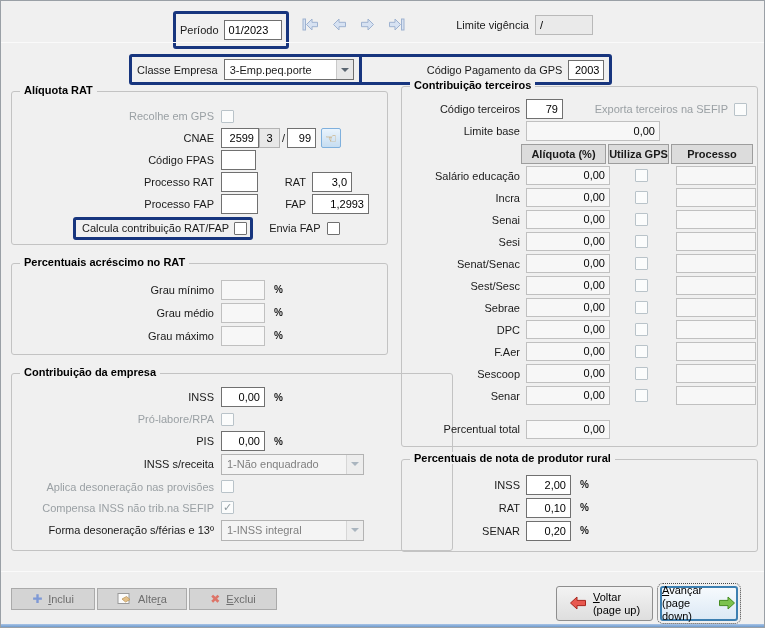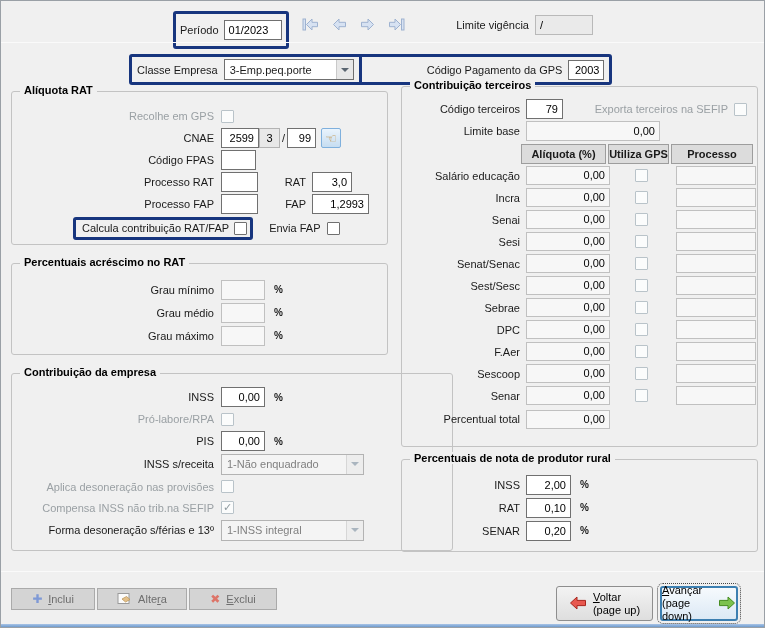--- a/index.html
+++ b/index.html
@@ -100,21 +100,21 @@
   .exporta-cb { margin-right:10px; }
   .limite-base { width:134px; }
   .t-head { display:flex; margin-left:119px; margin-top:2px; }
   .t-head .hc { background:#dcdcdc; border:1px solid #9d9d9d; font-weight:bold; text-align:center;
                 height:20px; line-height:18px; }
   .hc1 { width:85px; } .hc2 { width:61px; margin-left:2px; } .hc3 { width:82px; margin-left:2px; }
   .t-row { display:flex; align-items:center; height:21px; margin-top:1px; padding-left:6px; }
   .t-row .al { width:84px; height:19px; line-height:17px; }
   .t-row .cbwrap { width:63px; display:flex; justify-content:center; }
   .t-row .pr { width:80px; height:19px; margin-left:3px; }
-  .t-total { display:flex; align-items:center; height:22px; margin-top:2px; padding-left:6px; }
+  .t-total { display:flex; align-items:center; height:22px; margin-top:12px; padding-left:6px; }
   .t-total .al { width:84px; height:19px; line-height:17px; }
 
   #grp-rural { left:400px; top:458px; width:357px; height:93px; }
   #grp-rural .inner { padding-top:13px; }
   #grp-rural .row { height:23px; padding-left:6px; }
   #grp-rural .field { width:45px; }
 
   
   .footer-btn { position:absolute; top:587px; height:22px; background:#d4d4d4;
                 border:1px solid #aaaaaa; display:flex; align-items:center; justify-content:center;

